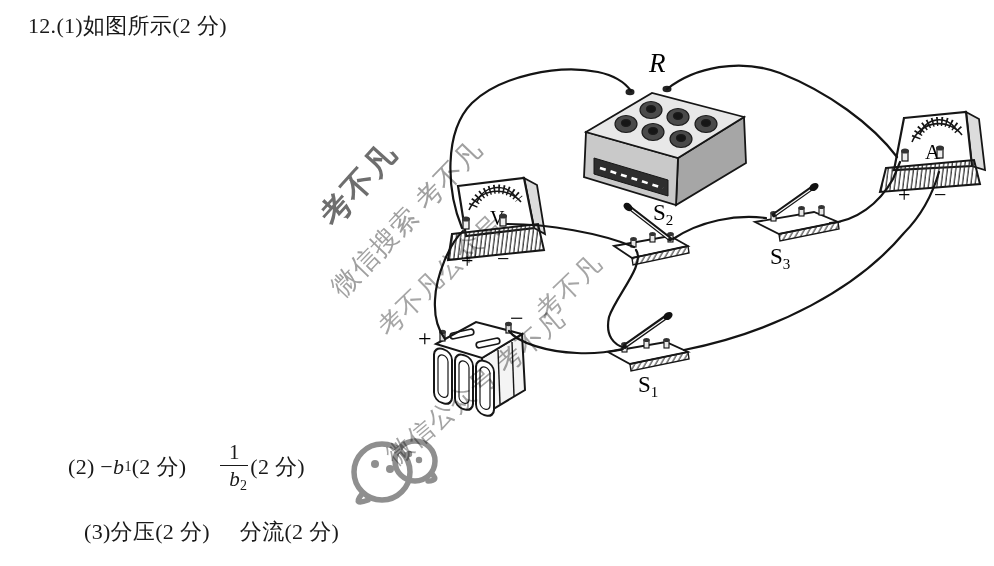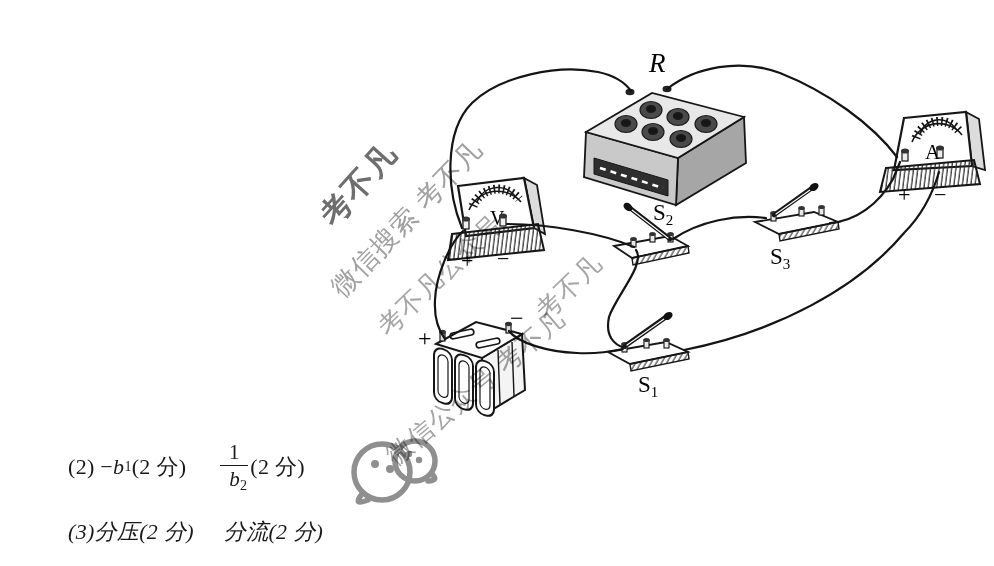--- a/index.html
+++ b/index.html
@@ -1,21 +1,21 @@
 <!DOCTYPE html>
 <html><head>
 <meta charset="utf-8">
 <style>
   html,body{margin:0;padding:0;background:#ffffff;}
   .page{position:relative;width:994px;height:566px;background:#ffffff;overflow:hidden;
         font-family:"Liberation Serif","DejaVu Serif",serif;color:#191919;}
   .tl{position:absolute;font-size:22px;white-space:nowrap;letter-spacing:0.3px;}
   #line1{left:28px;top:11px;}
   #line2{left:68px;top:436px;height:62px;display:flex;align-items:center;}
-  #line3{left:68px;top:517px;font-style:italic;}
+  #line3{left:84px;top:517px;}
   .ivar{font-style:italic;}
   .sub{font-size:14px;vertical-align:-5px;}
   .gap-m{display:inline-block;width:30px;}
   .frac{display:inline-flex;flex-direction:column;align-items:center;line-height:1;margin:0 2px 0 34px;}
   .frac .num{font-size:21px;padding-bottom:2px;}
   .frac .bar{width:28px;border-top:1.8px solid #191919;height:0;}
   .frac .den{font-size:21px;padding-top:3px;margin-left:8px;}
   .frac .den .sub{vertical-align:-4px;}
   svg.circuit{position:absolute;left:0;top:0;}
   .wm{position:absolute;mix-blend-mode:multiply;white-space:nowrap;transform-origin:0 50%;
@@ -25,20 +25,21 @@
   #wm3{left:382px;top:314px;transform:rotate(-44deg);font-size:26px;color:#a6a6a6;letter-spacing:1px;}
   #wm4{left:540px;top:298px;transform:rotate(-44deg);font-size:26px;color:#a6a6a6;letter-spacing:1px;}
   #wm5{left:390px;top:442px;transform:rotate(-40deg);font-size:26px;color:#a3a3a3;letter-spacing:1px;}
   #wmlogo{position:absolute;left:338px;top:426px;mix-blend-mode:multiply;}
 </style>
 </head>
 <body>
 
 <div class="page">
 
+  <div class="tl" id="line1">12.(1)如图所示(2 分)</div>
 
   <svg class="circuit" width="994" height="566" viewBox="0 0 994 566">
     <defs>
       <pattern id="hatchV" patternUnits="userSpaceOnUse" width="4.2" height="10" patternTransform="rotate(7)">
         <line x1="1" y1="0" x2="1" y2="10" stroke="#2a2a2a" stroke-width="1.2"></line>
       </pattern>
       <pattern id="hatchD" patternUnits="userSpaceOnUse" width="4.5" height="9" patternTransform="rotate(30)">
         <line x1="1" y1="0" x2="1" y2="9" stroke="#333333" stroke-width="1.1"></line>
       </pattern>
     </defs>

